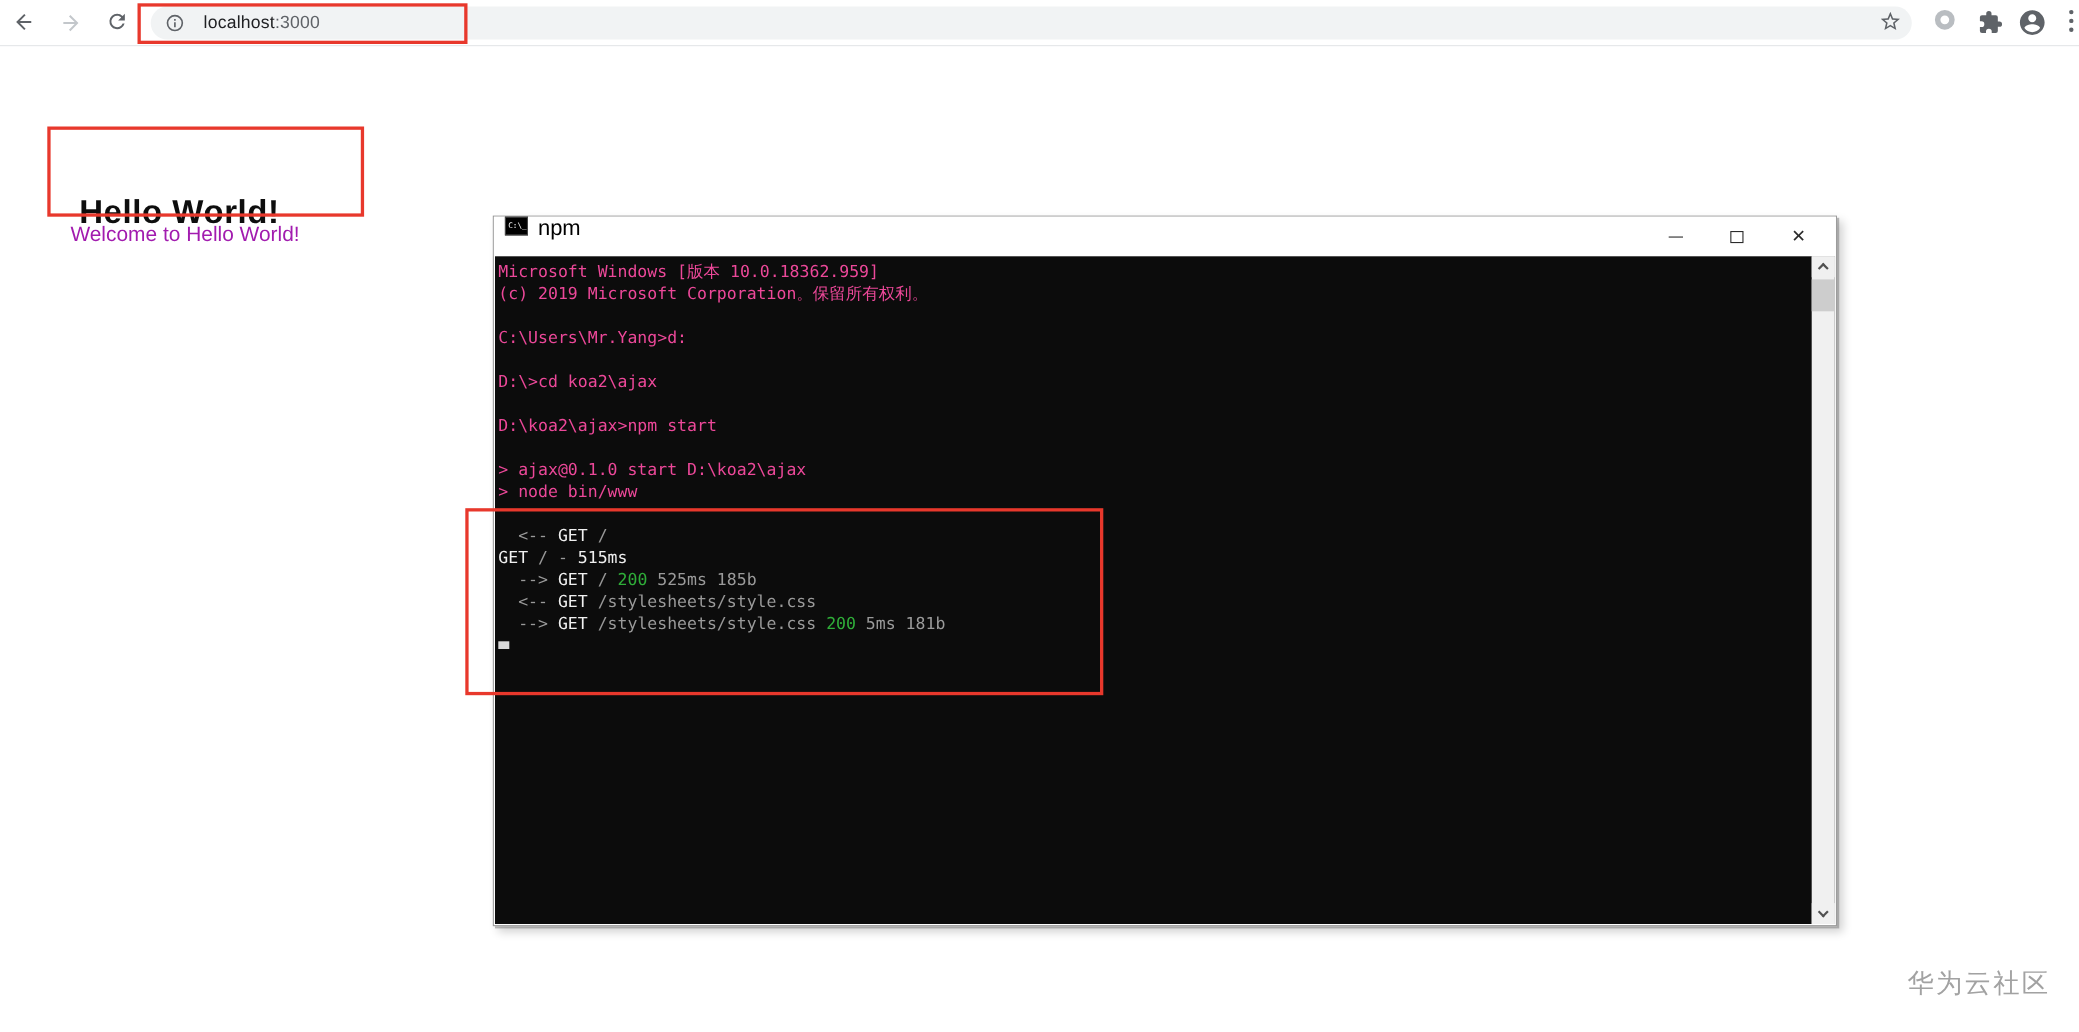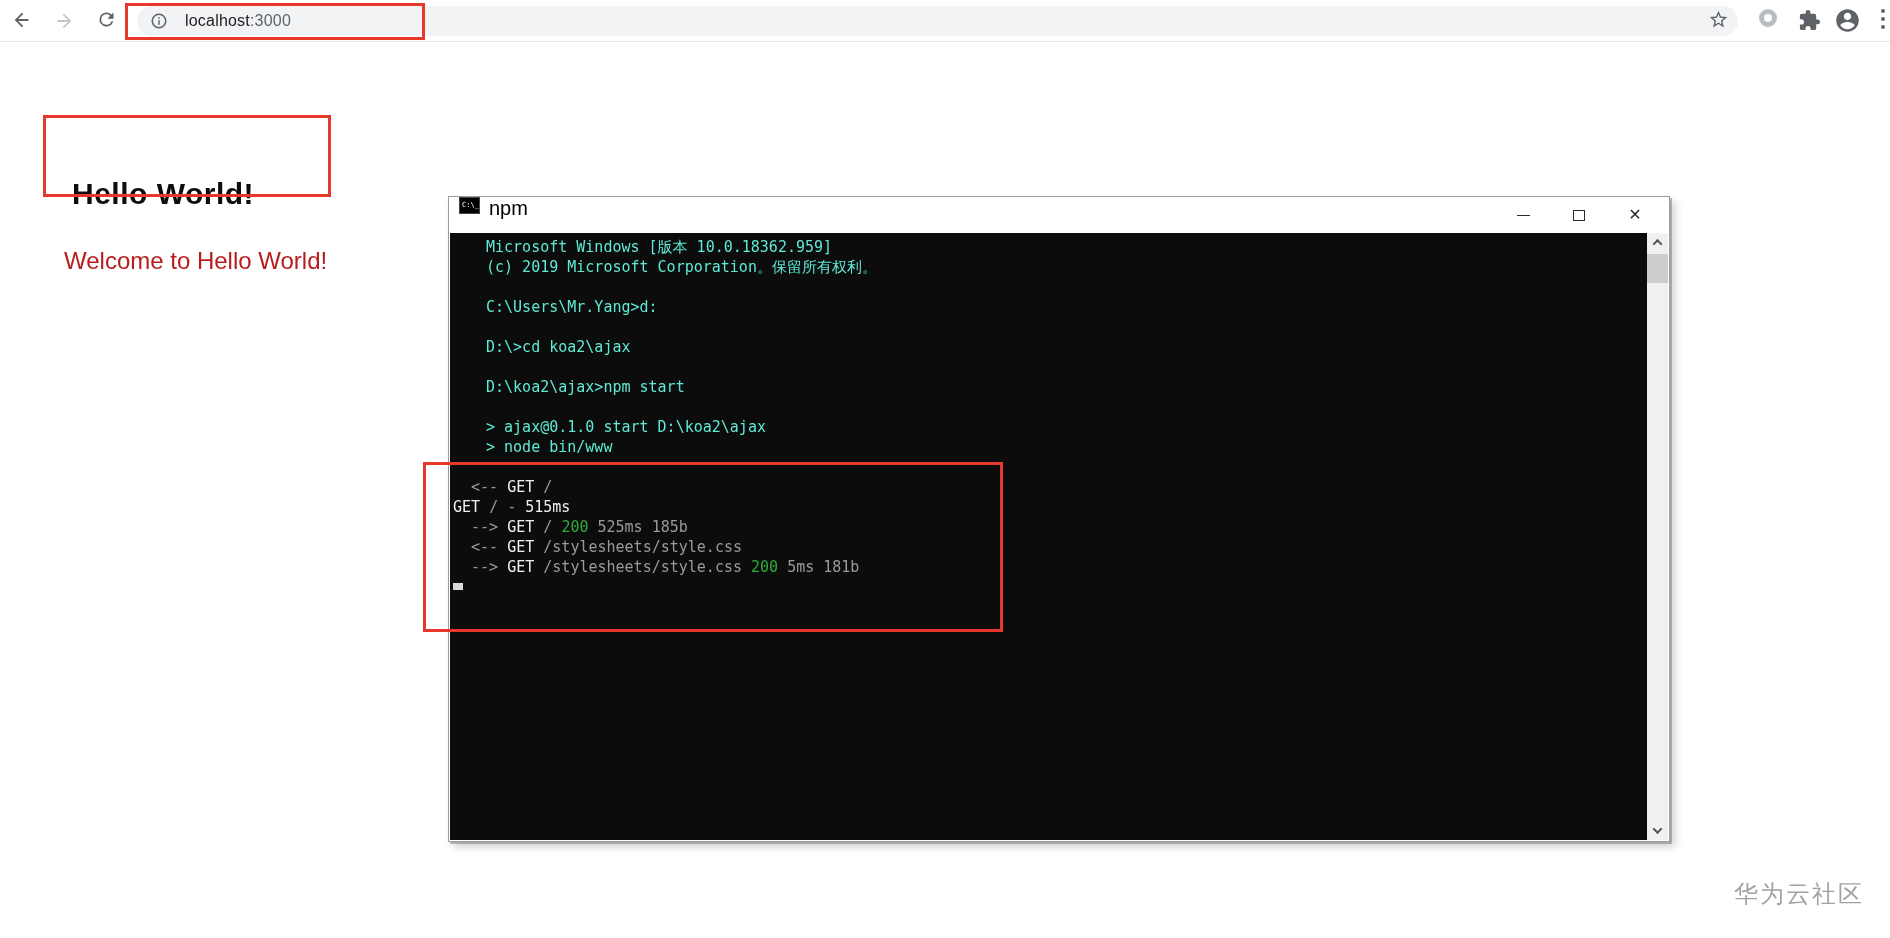--- a/index.html
+++ b/index.html
@@ -23,21 +23,21 @@
   .ringicon { position:absolute; left:1759px; top:9px; width:18px; height:18px;
               border:5px solid #b9bdc1; border-radius:50%; background:transparent; cursor:pointer; }
   .iconbtn { position:absolute; border:none; background:transparent; cursor:pointer; padding:0; }
   .kebab { position:absolute; left:1881px; top:9px; width:5px; height:24px; cursor:pointer; }
   .kebab i { display:block; width:4px; height:4px; border-radius:50%; background:#5f6368; margin:0 0 4px 0; }
 
   
   .box-hello { left:43px; top:115px; width:288px; height:82px; }
   .hello-title { position:absolute; left:72px; top:144px; font-size:30px; font-weight:bold;
                  color:#0e0e0e; letter-spacing:.5px;margin-top:33px; }
-  .hello-sub { position:absolute; left:64px; top:203px; font-size:24px; color:#b91c1c;margin-top:44px; }
+  .hello-sub { position:absolute; left:64px; top:203px; font-size:19px; color:#a21caf; }
   .watermark { position:absolute; right:26px; top:878px; font-size:24px; color:#a2a2a2; letter-spacing:2px;text-align:center; }
 
   
   .term-win { position:absolute; left:448px; top:196px; width:1222px; height:646px;
               background:#ffffff; border:1px solid #9c9c9c;
               box-shadow:2px 2px 0 rgba(130,130,130,.55), 5px 5px 8px rgba(0,0,0,.18); }
   .term-title { position:absolute; left:0; top:0; right:0; height:36px; background:#ffffff;
                 display:flex; padding-left:10px; }
   .cmdicon { width:21px; height:17px; background:#000; border:1px solid #444; color:#fff;
              font-family:"DejaVu Sans Mono", monospace; font-size:7px; line-height:15px;
@@ -47,21 +47,21 @@
   .wc { width:56px; height:36px; border:none; background:transparent; display:flex;
         align-items:center; justify-content:center; cursor:pointer; color:#2b2b2b; }
   .glyph-min { width:13px; height:0; border-top:1px solid #2b2b2b; display:block; }
   .glyph-max { width:12px; height:11px; border:1px solid #2b2b2b; display:block; }
   .glyph-close { font-size:16px; line-height:16px; font-family:"DejaVu Sans", sans-serif; }
 
   .console { position:absolute; left:1px; top:36px; right:1px; bottom:1px; background:#0c0c0c; }
   .term-out { position:absolute; left:3px; top:4px; right:24px;
               font-family:"DejaVu Sans Mono", monospace; font-size:15px; line-height:20px; }
   .tline { height:20px; white-space:pre; }
-  .seg-fg { color:#5eead4;margin-left:33px; } .seg-dim { color:#9a9a9a; }
+  .seg-fg { color:#ec4899; } .seg-dim { color:#9a9a9a; }
   .seg-bright { color:#f0f0f0; } .seg-ok { color:#2fae39; }
   .cursor { display:inline-block; width:10px; height:7px; background:#d9d9d9; transform:translateY(-2px); }
 
   .scrollbar { position:absolute; right:0; top:0; bottom:0; width:21px; background:#f0f0f0; }
   .sb-btn { position:absolute; left:0; width:21px; height:19px; border:none; background:#f0f0f0;
             display:flex; align-items:center; justify-content:center; cursor:pointer; }
   .sb-up { top:0; } .sb-down { bottom:0; }
   .chev { width:7px; height:7px; border-left:2px solid #515151; border-top:2px solid #515151; display:block; }
   .chev-up { transform:rotate(45deg) translate(1px,1px); }
   .chev-down { transform:rotate(225deg) translate(1px,1px); }

